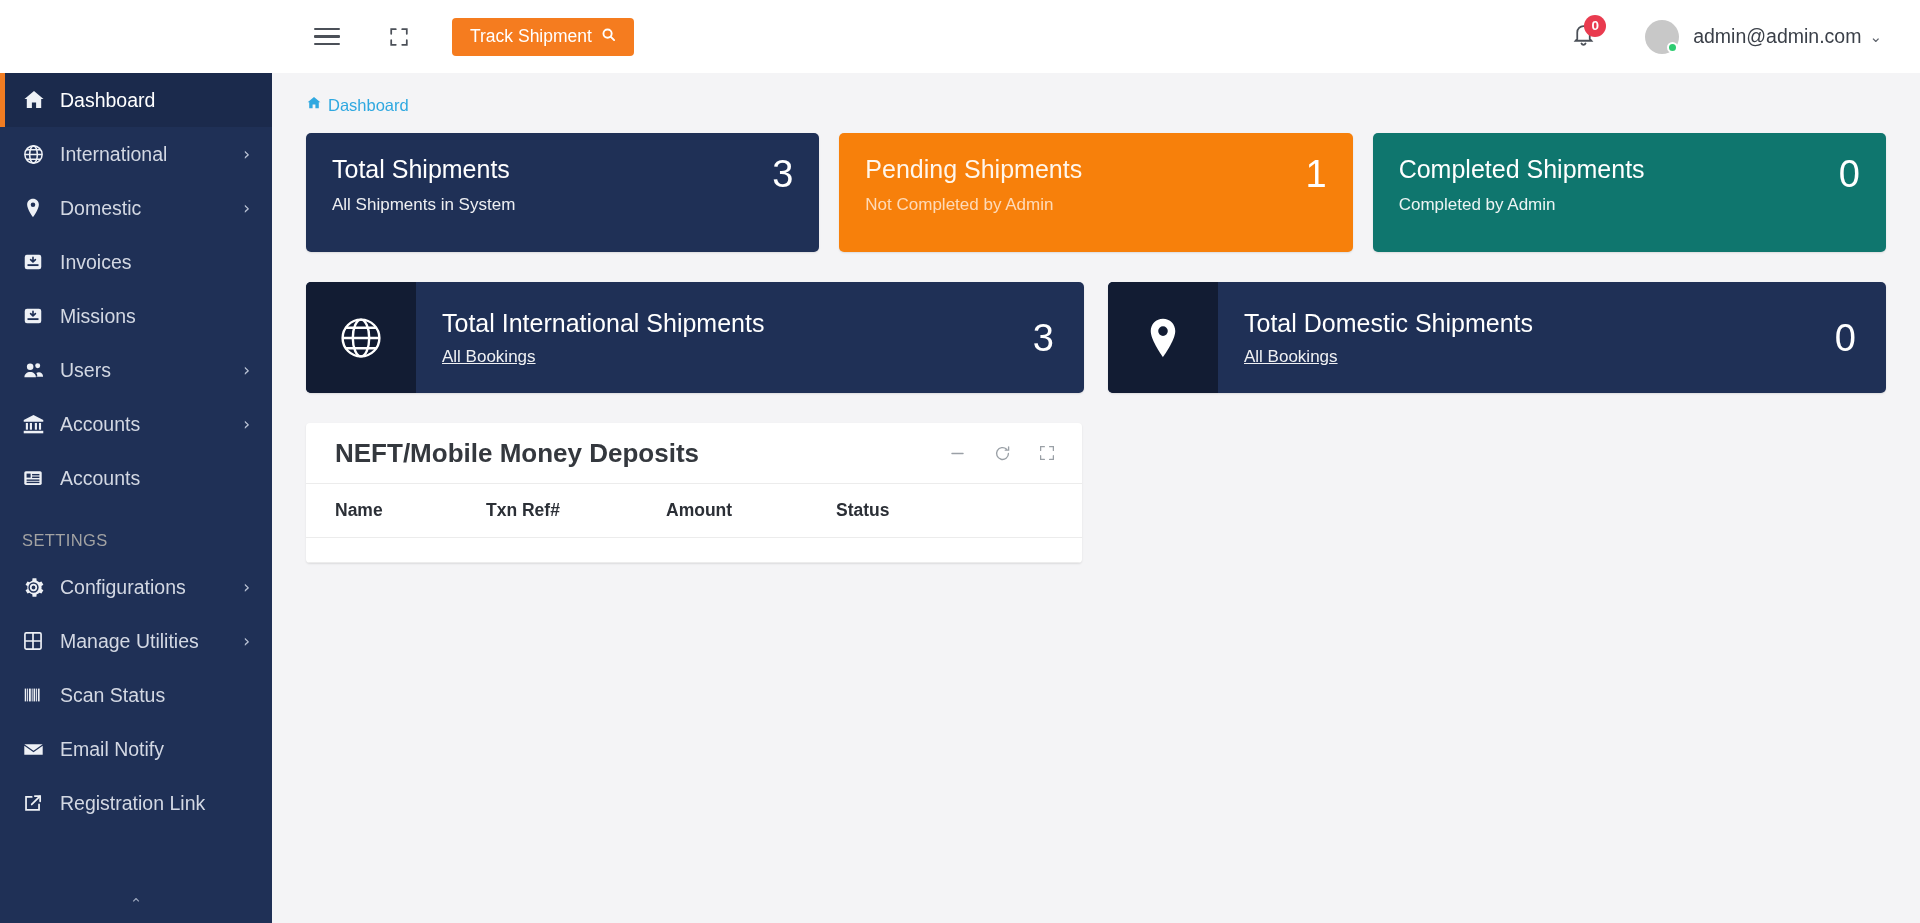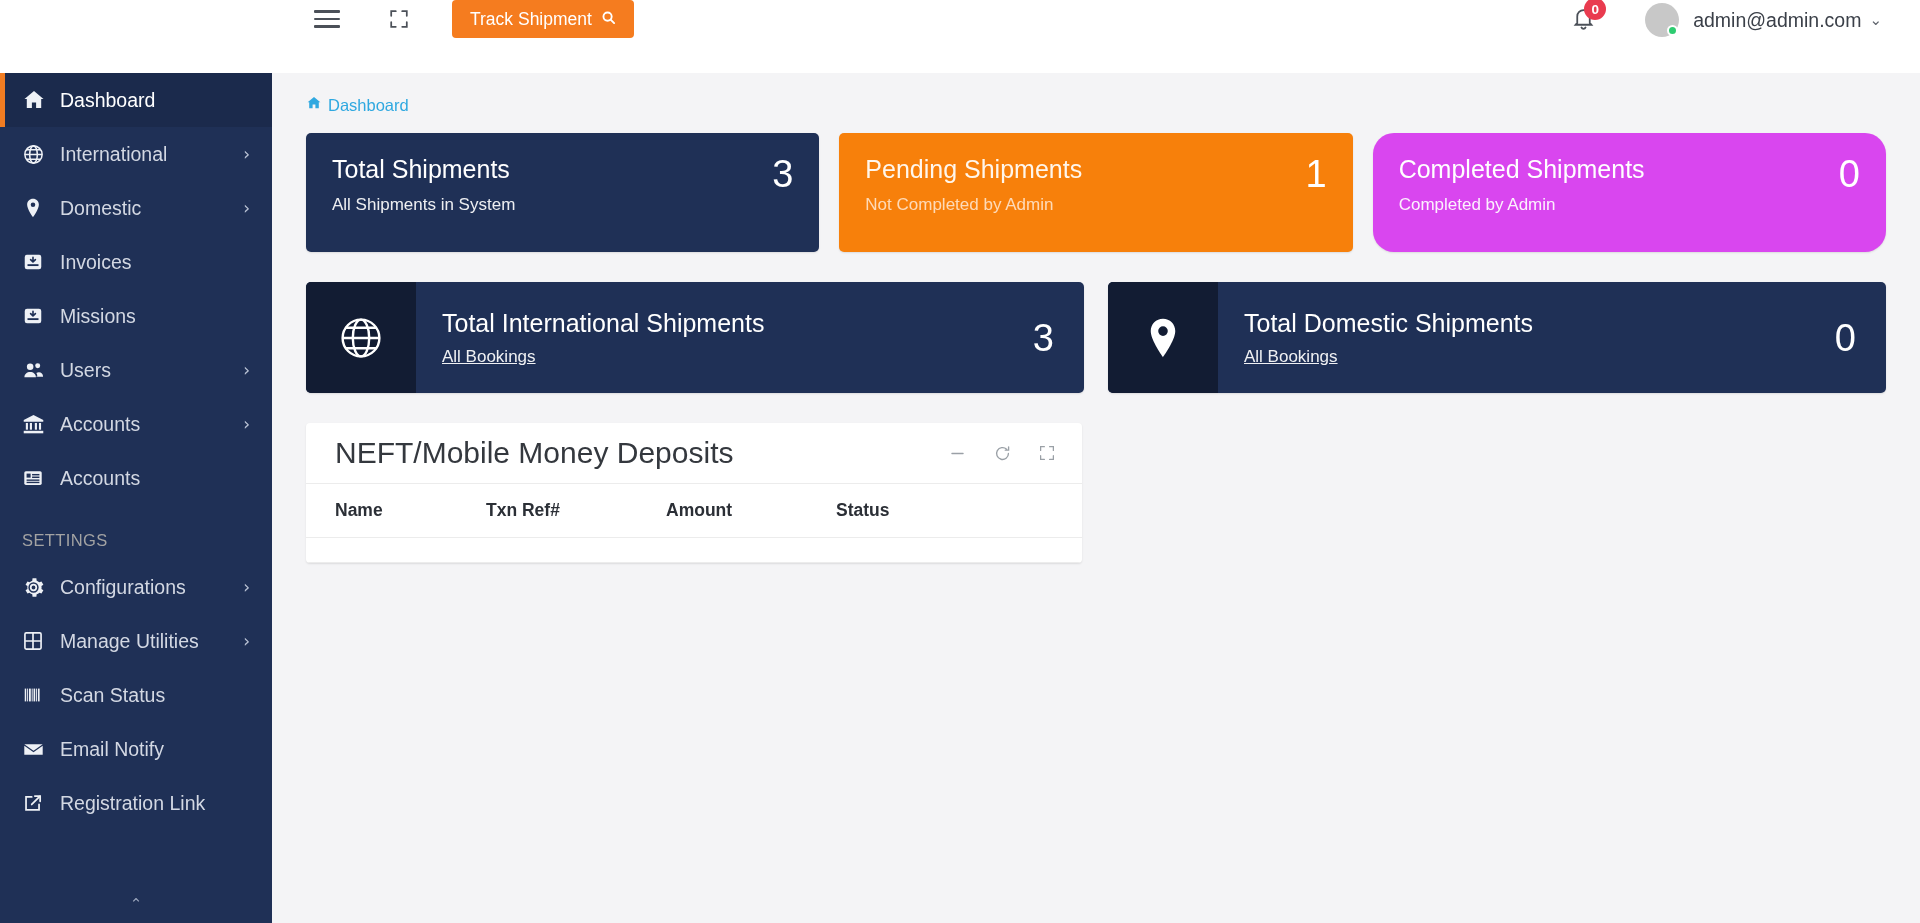--- a/index.html
+++ b/index.html
@@ -54,21 +54,21 @@
   .sidebar-bottom {
     height: 28px; display: flex; align-items: flex-start;
     justify-content: center; color: #9aa5bb; font-size: 15px;
   }
 
   
   .main { flex: 1; display: flex; flex-direction: column; min-width: 0; }
 
   .topbar {
     height: 73px; background: #ffffff;
-    display: flex; align-items: flex-start;
+    display: flex; align-items: center;
     padding: 0 38px 0 36px;
     flex: 0 0 73px;
   }
   .icon-btn {
     width: 38px; height: 38px; display: flex;
     align-items: center; justify-content: center;
     color: #4b5058; cursor: pointer;
   }
   .hamburger { display: flex; flex-direction: column; gap: 5px; width: 26px; }
   .hamburger span { display: block; height: 2.5px; background: #4b5058; border-radius: 1px; }
@@ -124,21 +124,21 @@
     color: #ffffff;
     box-shadow: 0 1px 2px rgba(0,0,0,.10);
   }
   .stat-card .txt .t {
     font-size: 25px; line-height: 1.15; margin-bottom: 11px; font-weight: 400;
   }
   .stat-card .txt .s { font-size: 17px; opacity: .92; }
   .stat-card .num { font-size: 38px; line-height: 1; font-weight: 400; }
   .c-navy { background: #1f3056; }
   .c-orange { background: #f7800b; }
-  .c-dark { background: #d946ef; border-radius: 21px; }
+  .c-dark { background: #0f766e; }
   .c-orange .txt .s { color: #ffe2c6; }
   .c-orange .txt .t { color: #fff6ec; }
 
   
   .row2 { display: flex; gap: 24px; margin-bottom: 30px; }
   .wide-card {
     flex: 1; height: 111px; border-radius: 5px;
     display: flex; align-items: stretch; overflow: hidden;
     background: #1f3056; color: #ffffff;
     box-shadow: 0 1px 2px rgba(0,0,0,.10);
@@ -160,21 +160,21 @@
   .panel-row { display: flex; }
   .panel {
     width: 776px; background: #ffffff; border-radius: 4px;
     box-shadow: 0 1px 2px rgba(0,0,0,.10);
     overflow: hidden;
   }
   .panel-head {
     height: 61px; display: flex; align-items: center;
     padding: 0 26px 0 29px; border-bottom: 1px solid #ececec;
   }
-  .panel-title { font-size: 30px; color: #34383e; }
+  .panel-title { font-size: 26px; color: #34383e; font-weight: bold; }
   .panel-tools { margin-left: auto; display: flex; align-items: center; gap: 26px; }
   .panel-tools .tool { color: #9aa0a6; cursor: pointer; display: flex; }
   table { width: 100%; border-collapse: collapse; }
   th {
     text-align: left; font-size: 17.5px; color: #2b2f36;
     padding: 16px 0 16px 0; font-weight: 700;
     border-bottom: 1px solid #ececec;
   }
   th:nth-child(1) { padding-left: 29px; width: 180px; }
   th:nth-child(2) { width: 180px; }

